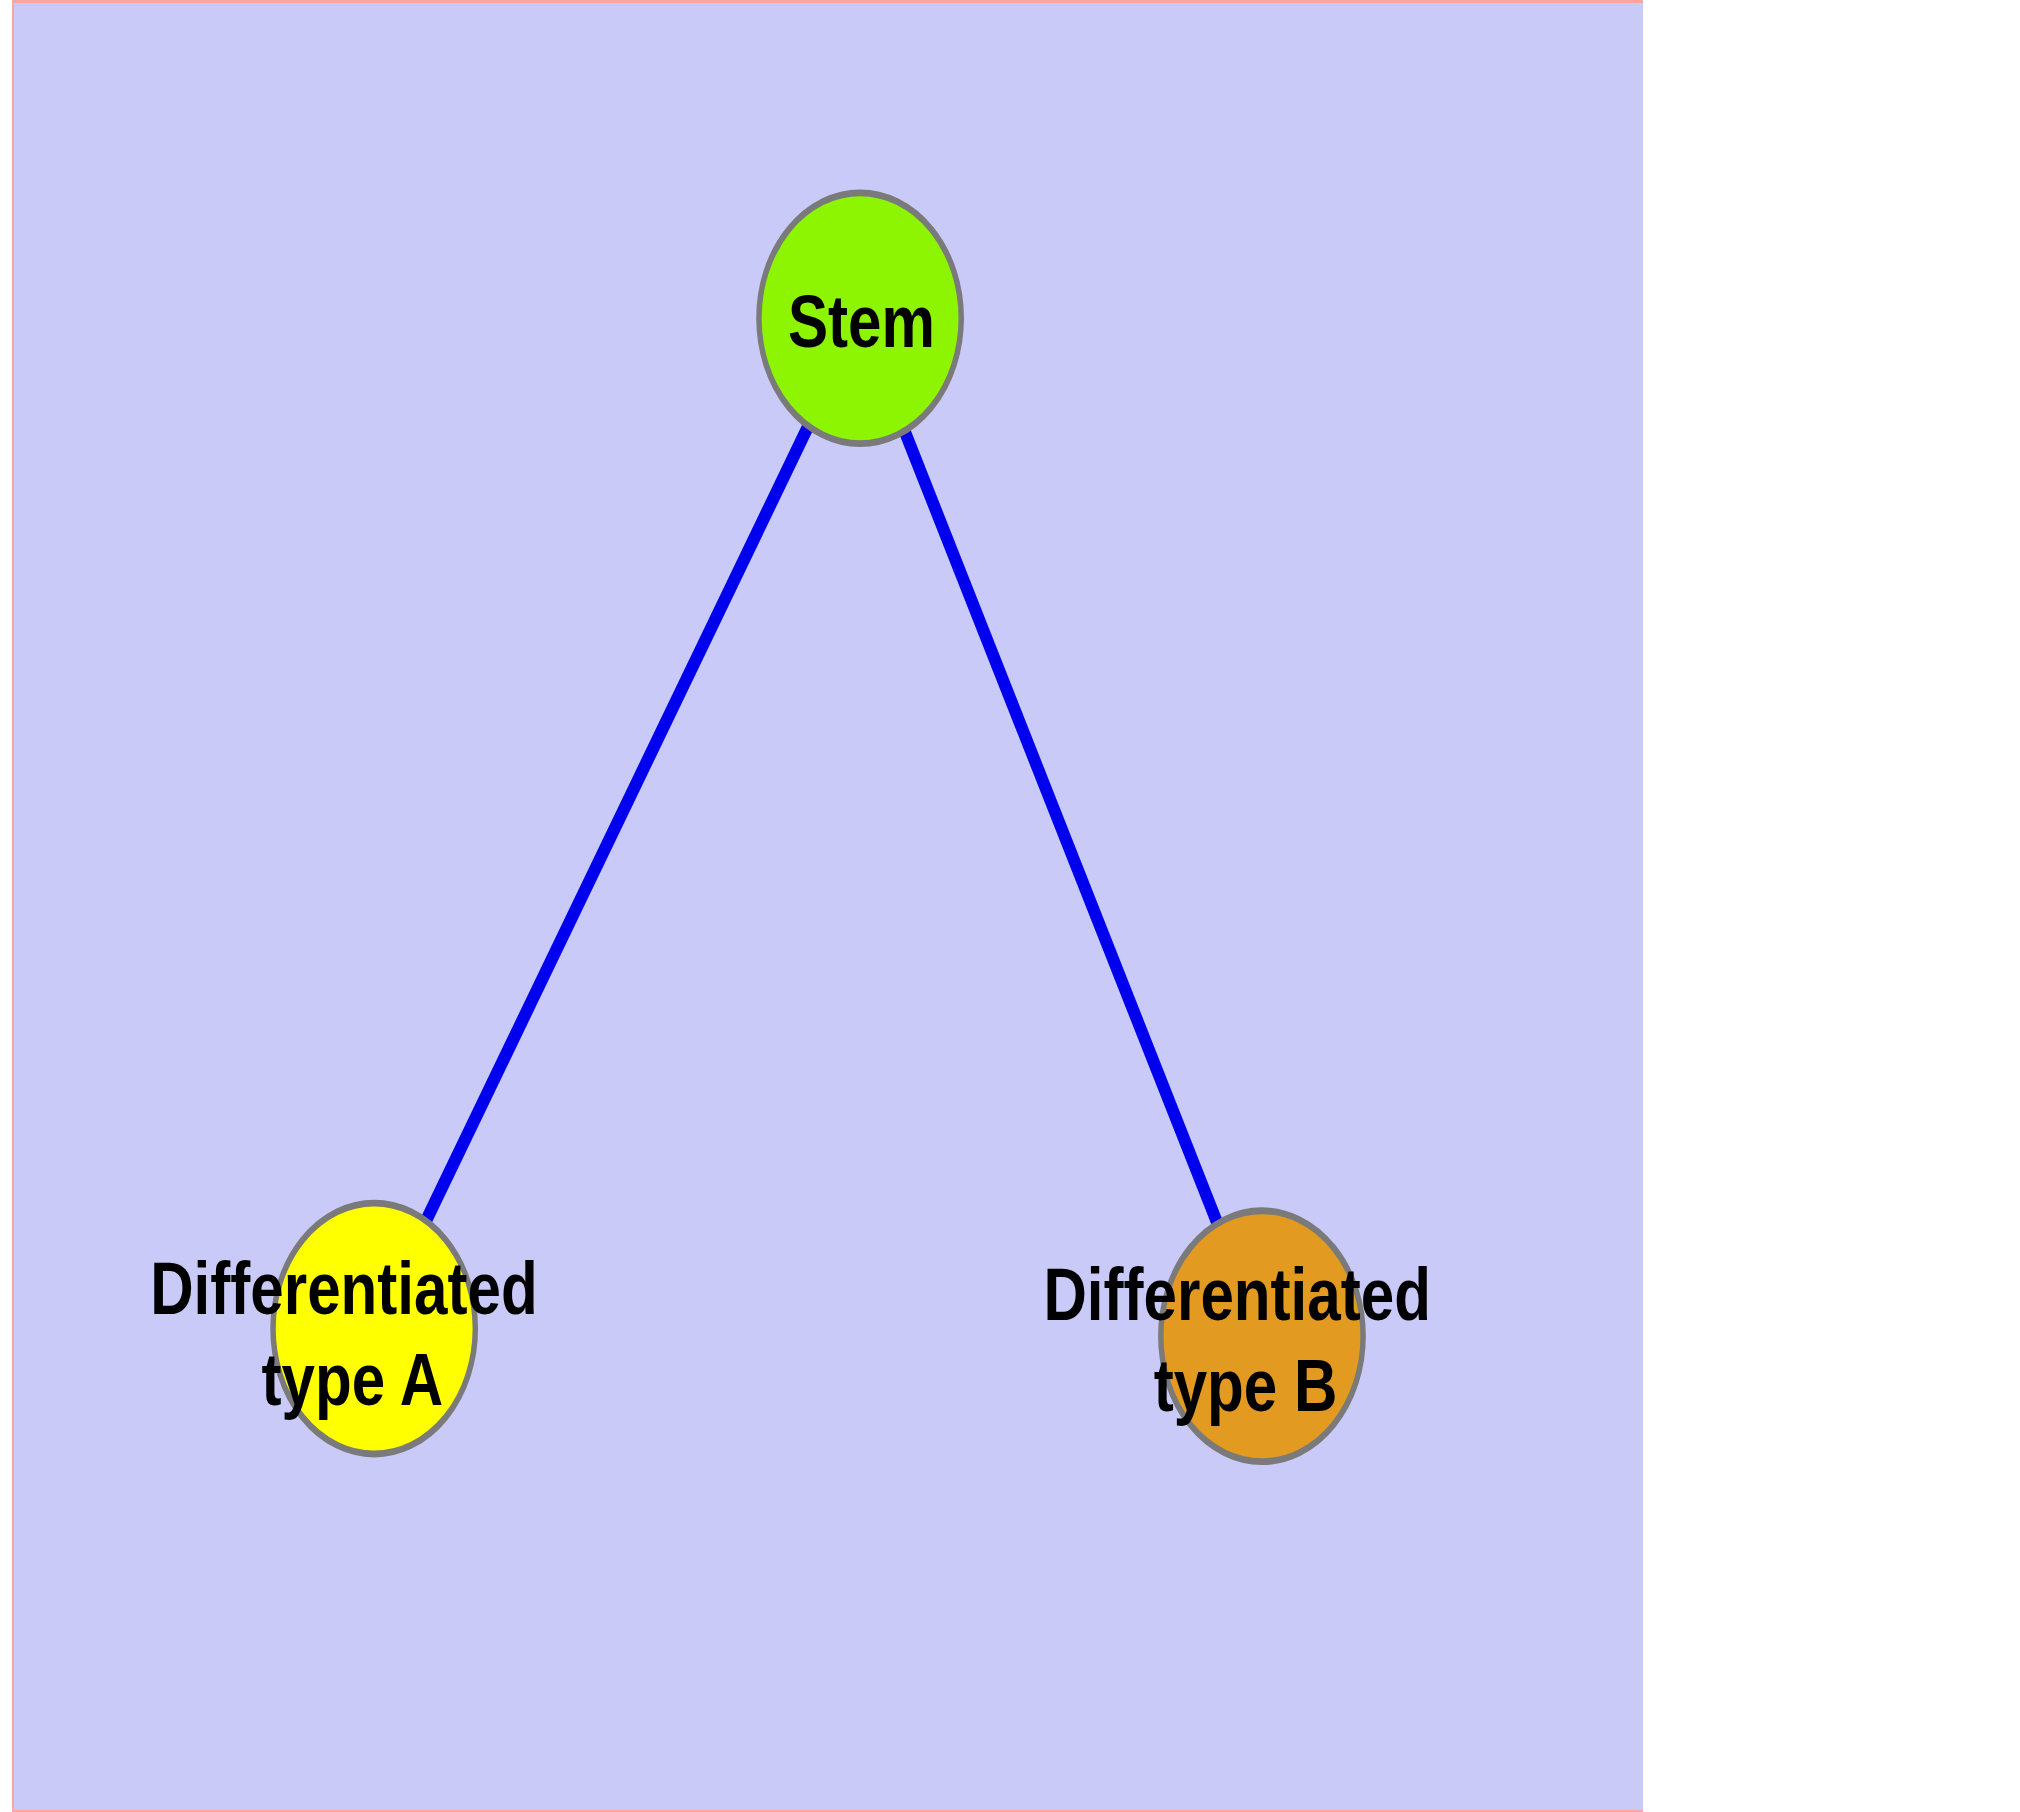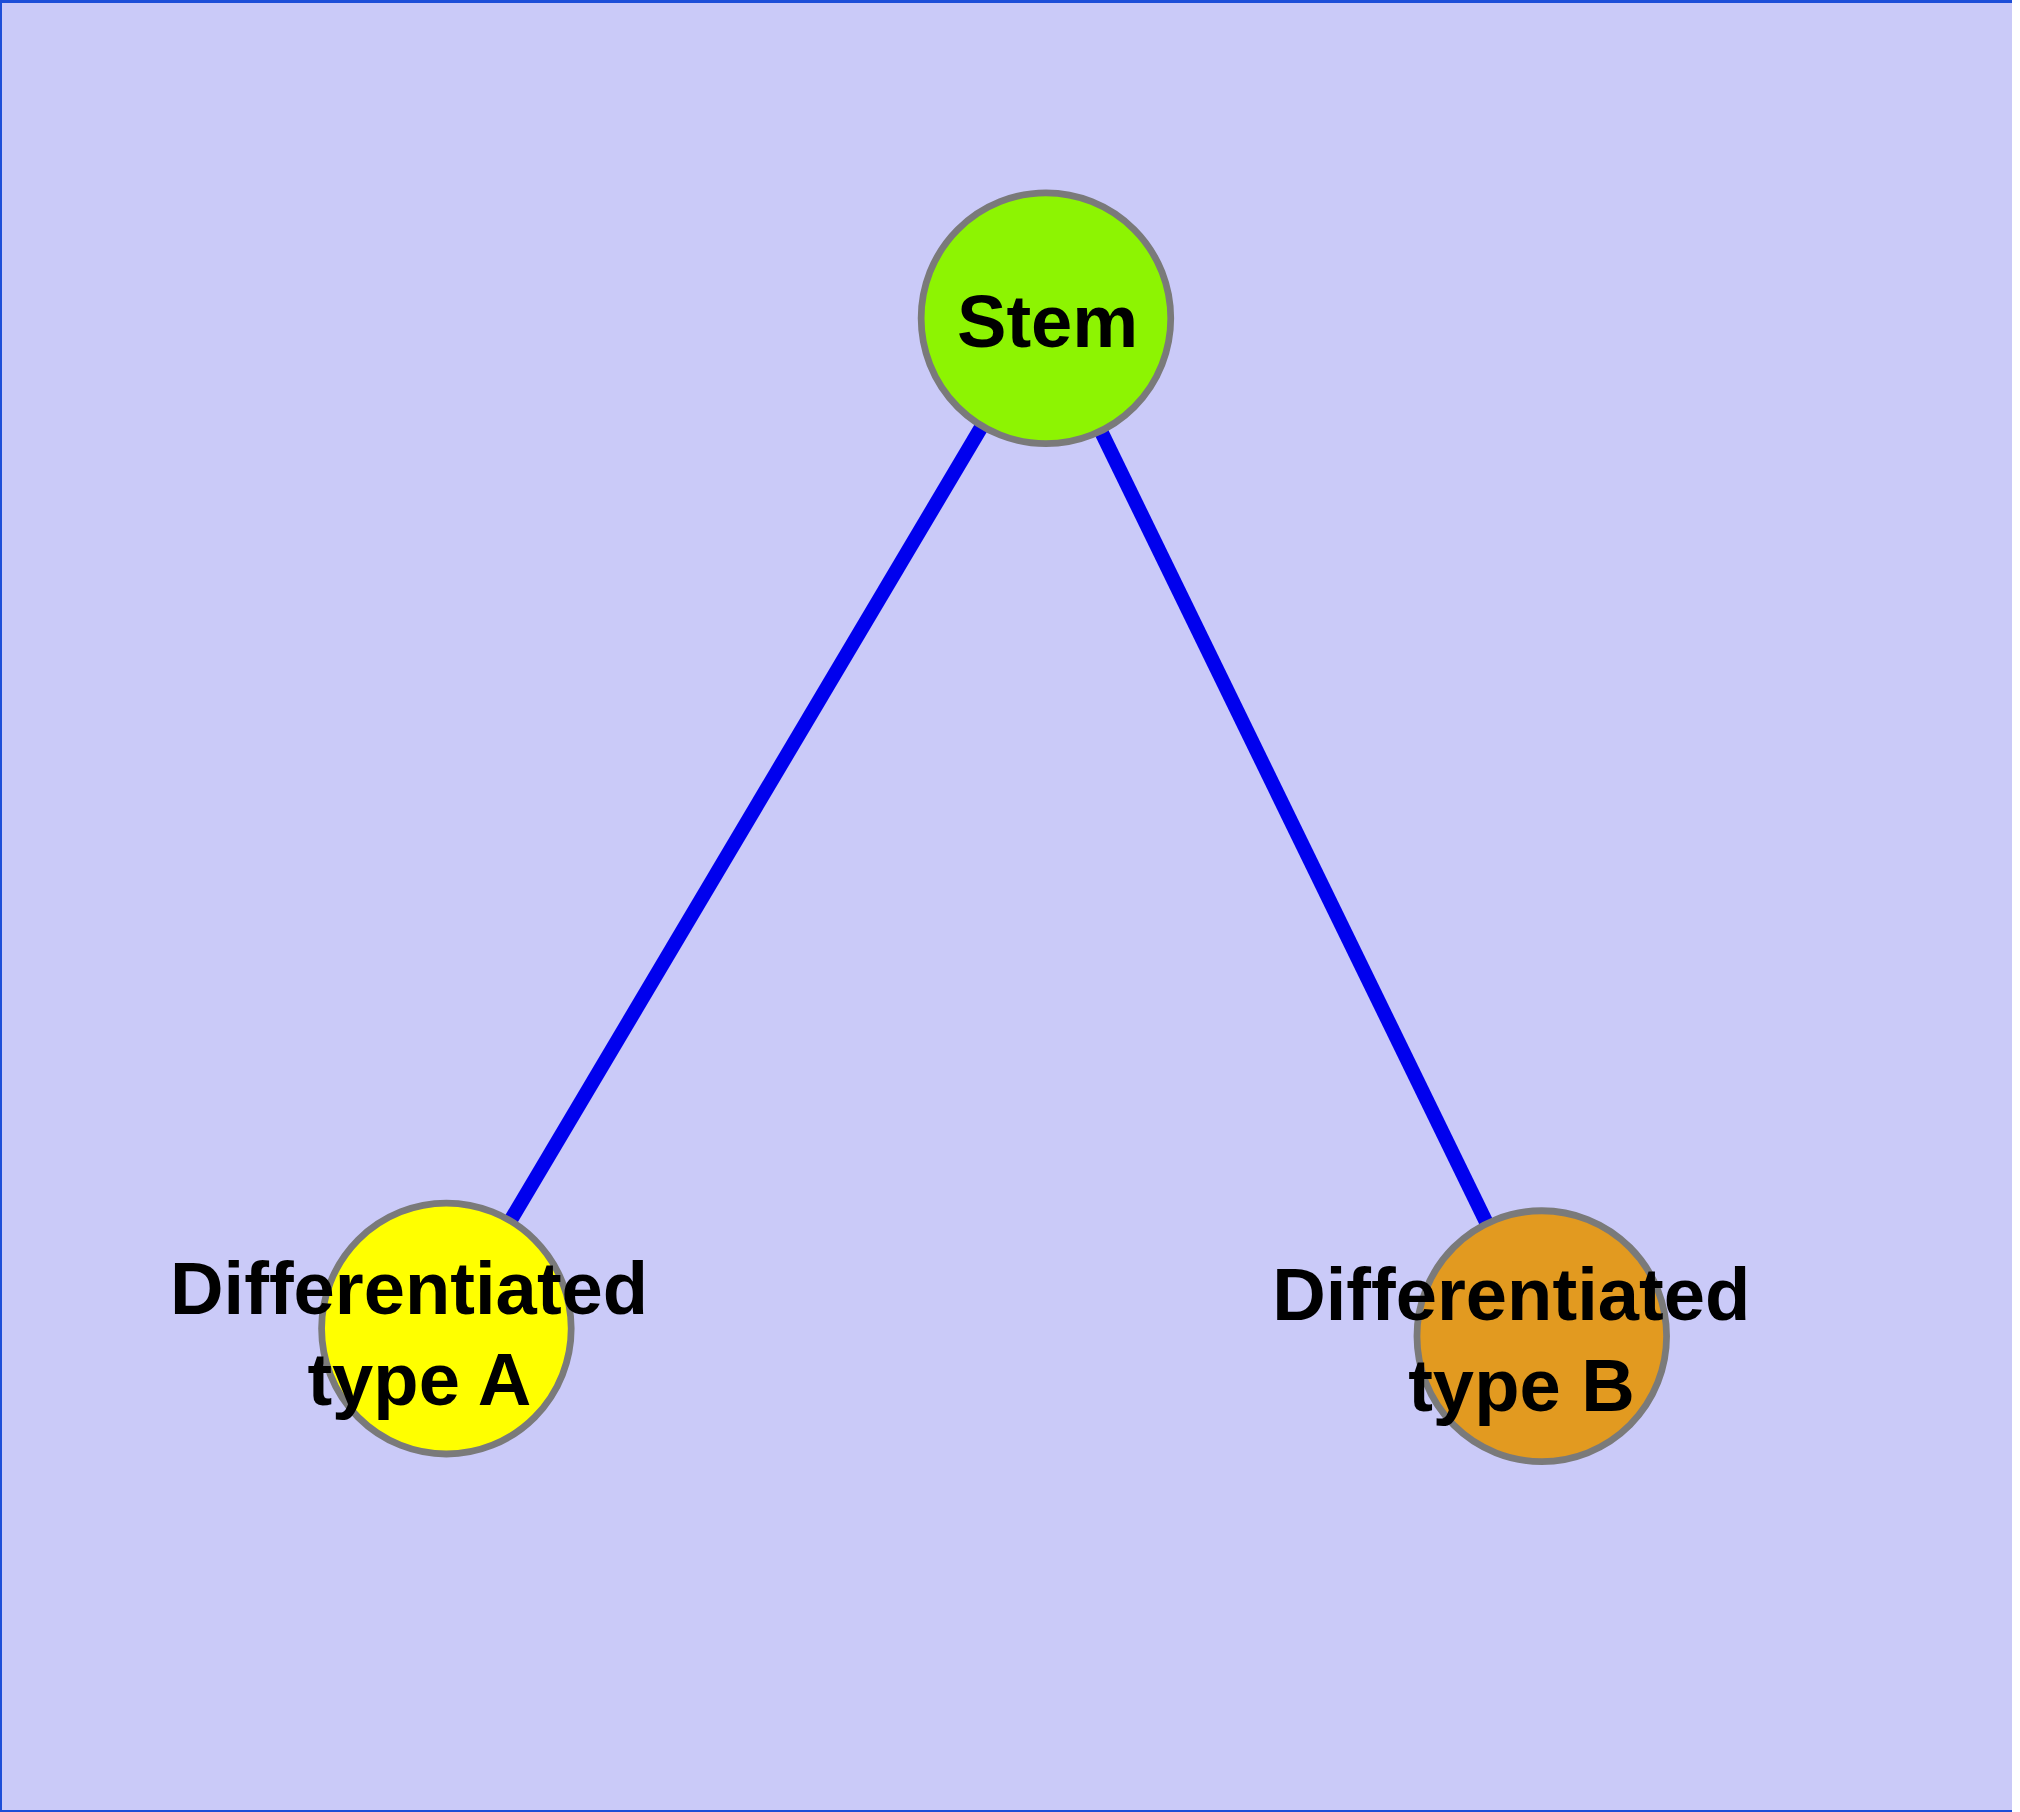--- a/index.html
+++ b/index.html
@@ -5,24 +5,25 @@
   html, body {
     margin: 0;
     padding: 0;
     background: #ffffff;
     width: 2021px;
     height: 1812px;
     overflow: hidden;
   }
   .frame {
     box-sizing: border-box;
-    width: 2012px;
+    width: 1631px;
     height: 1812px;
-    background: #1d4ed8;
+    background: #fca5a5;
     padding: 2.5px 0 1.7px 1.7px; 
+    margin-left: 12px;
   }
   svg.graph {
     display: block;
     width: 100%;
     height: 100%;
   }
   .edge {
     stroke-width: 17;
     stroke-linecap: butt;
     fill: none;

